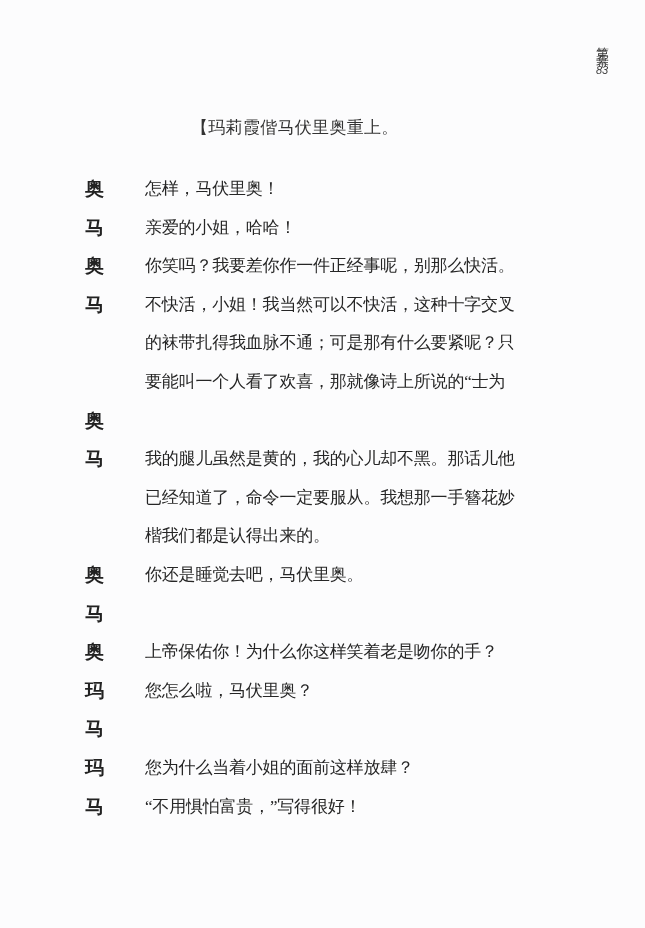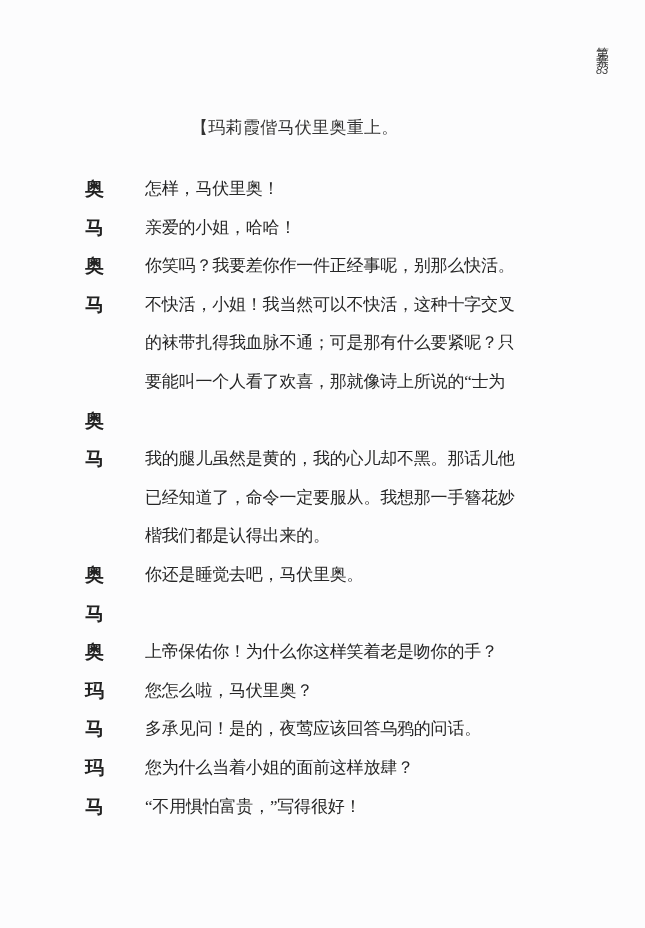--- a/index.html
+++ b/index.html
@@ -158,23 +158,20 @@
 
     <div class="speech">
       <div class="speaker">玛</div>
       <div class="lines">
         <div class="line">您怎么啦，马伏里奥？</div>
       </div>
     </div>
 
     <div class="speech">
       <div class="speaker">马</div>
-      <div class="lines">
-        <div class="line">多承见问！是的，夜莺应该回答乌鸦的问话。</div>
-      </div>
     </div>
 
     <div class="speech">
       <div class="speaker">玛</div>
       <div class="lines">
         <div class="line">您为什么当着小姐的面前这样放肆？</div>
       </div>
     </div>
 
     <div class="speech">

